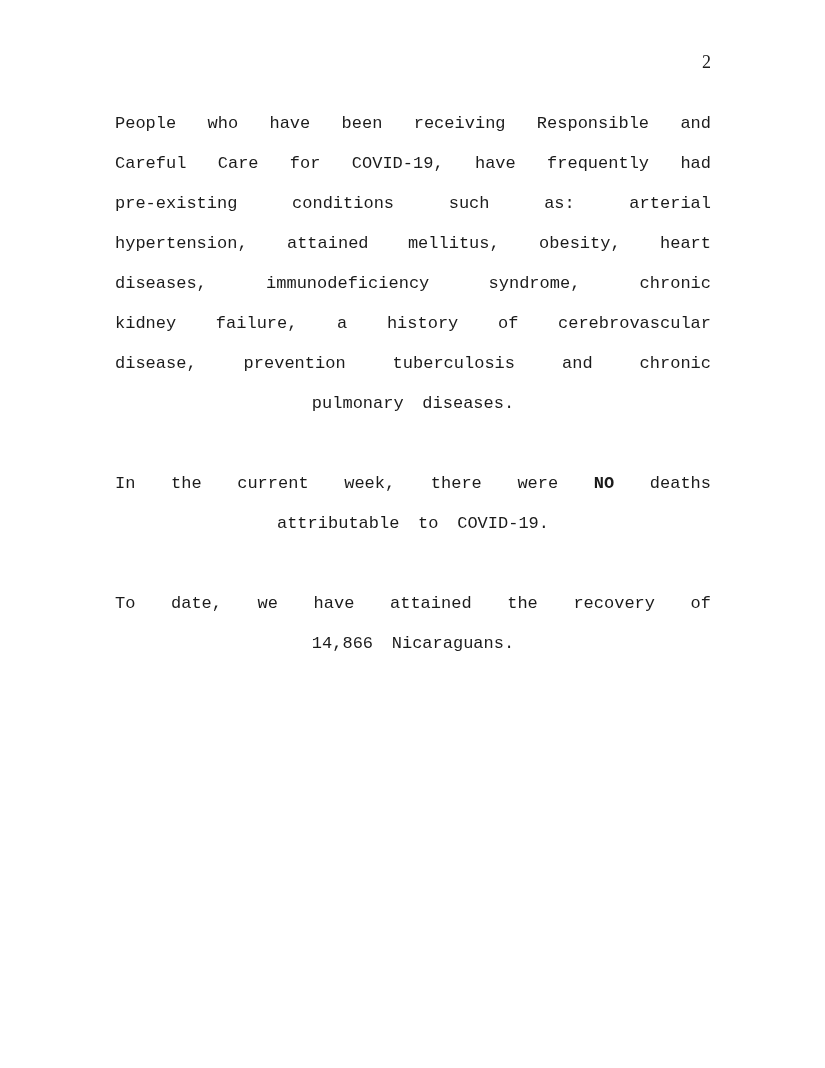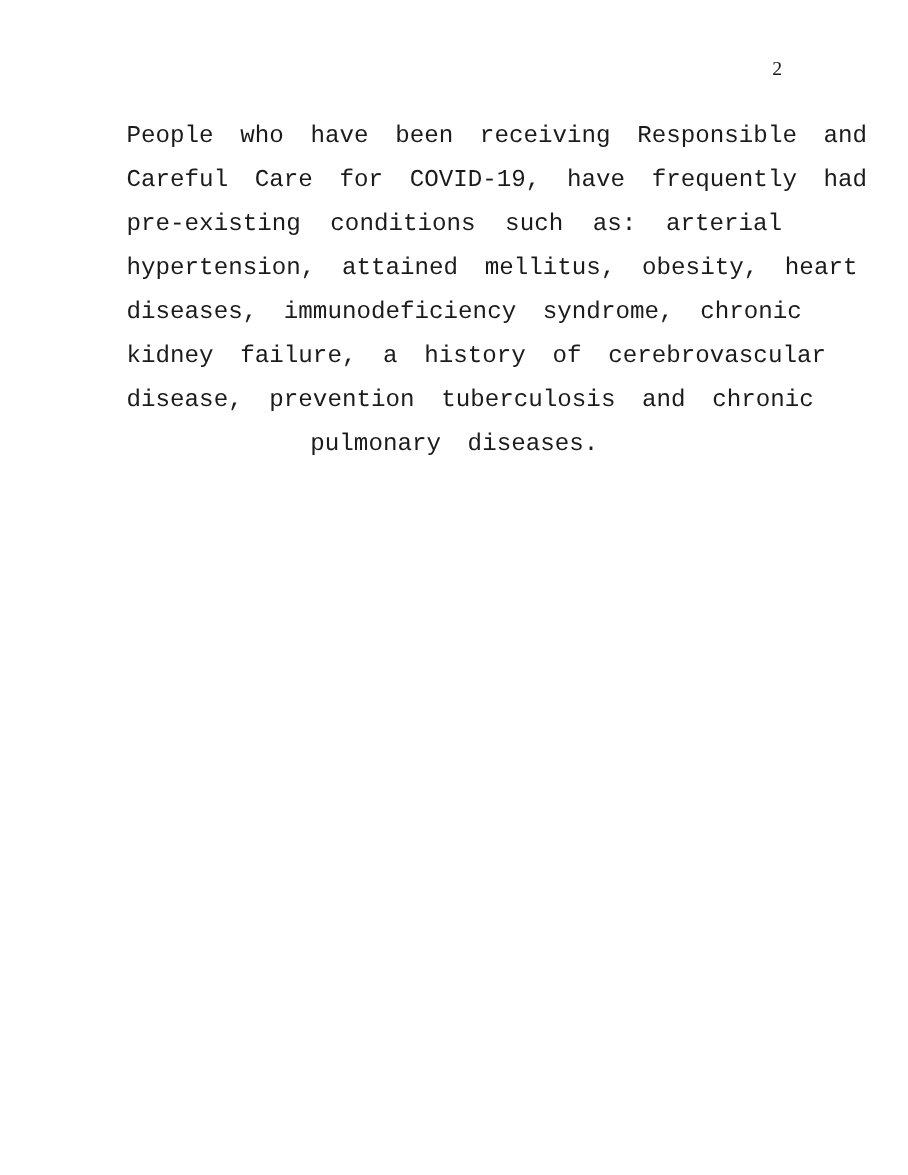--- a/index.html
+++ b/index.html
@@ -23,21 +23,21 @@
     font-family: "Liberation Serif", "DejaVu Serif", serif;
     font-size: 18px;
     line-height: 1;
     color: #1b1b1b;
   }
   .content {
     position: absolute;
     left: 115px;
     top: 104px;
     width: 596px;
-    font-size: 22px;
+    font-size: 17px;
     line-height: 40px;
     word-spacing: 0.5em;
   }
   .paragraph {
     margin: 0 0 40px 0;
     padding: 0;
   }
   .line {
     white-space: nowrap;
     text-align: center;
@@ -59,14 +59,22 @@
       <div class="paragraph">
         <div class="line just"><span class="seg">People who have been receiving Responsible and</span></div>
         <div class="line just"><span class="seg">Careful Care for COVID-19, have frequently had</span></div>
         <div class="line just"><span class="seg">pre-existing conditions such as: arterial</span></div>
         <div class="line just"><span class="seg">hypertension, attained mellitus, obesity, heart</span></div>
         <div class="line just"><span class="seg">diseases, immunodeficiency syndrome, chronic</span></div>
         <div class="line just"><span class="seg">kidney failure, a history of cerebrovascular</span></div>
         <div class="line just"><span class="seg">disease, prevention tuberculosis and chronic</span></div>
         <div class="line"><span class="seg">pulmonary diseases.</span></div>
       </div>
+      <div class="paragraph">
+        <div class="line just"><span class="seg">In the current week, there were </span><span class="seg bold">NO</span><span class="seg"> deaths</span></div>
+        <div class="line"><span class="seg">attributable to COVID-19.</span></div>
+      </div>
+      <div class="paragraph">
+        <div class="line just"><span class="seg">To date, we have attained the recovery of</span></div>
+        <div class="line"><span class="seg">14,866 Nicaraguans.</span></div>
+      </div>
     </div>
 </div>
 
 </body></html>

